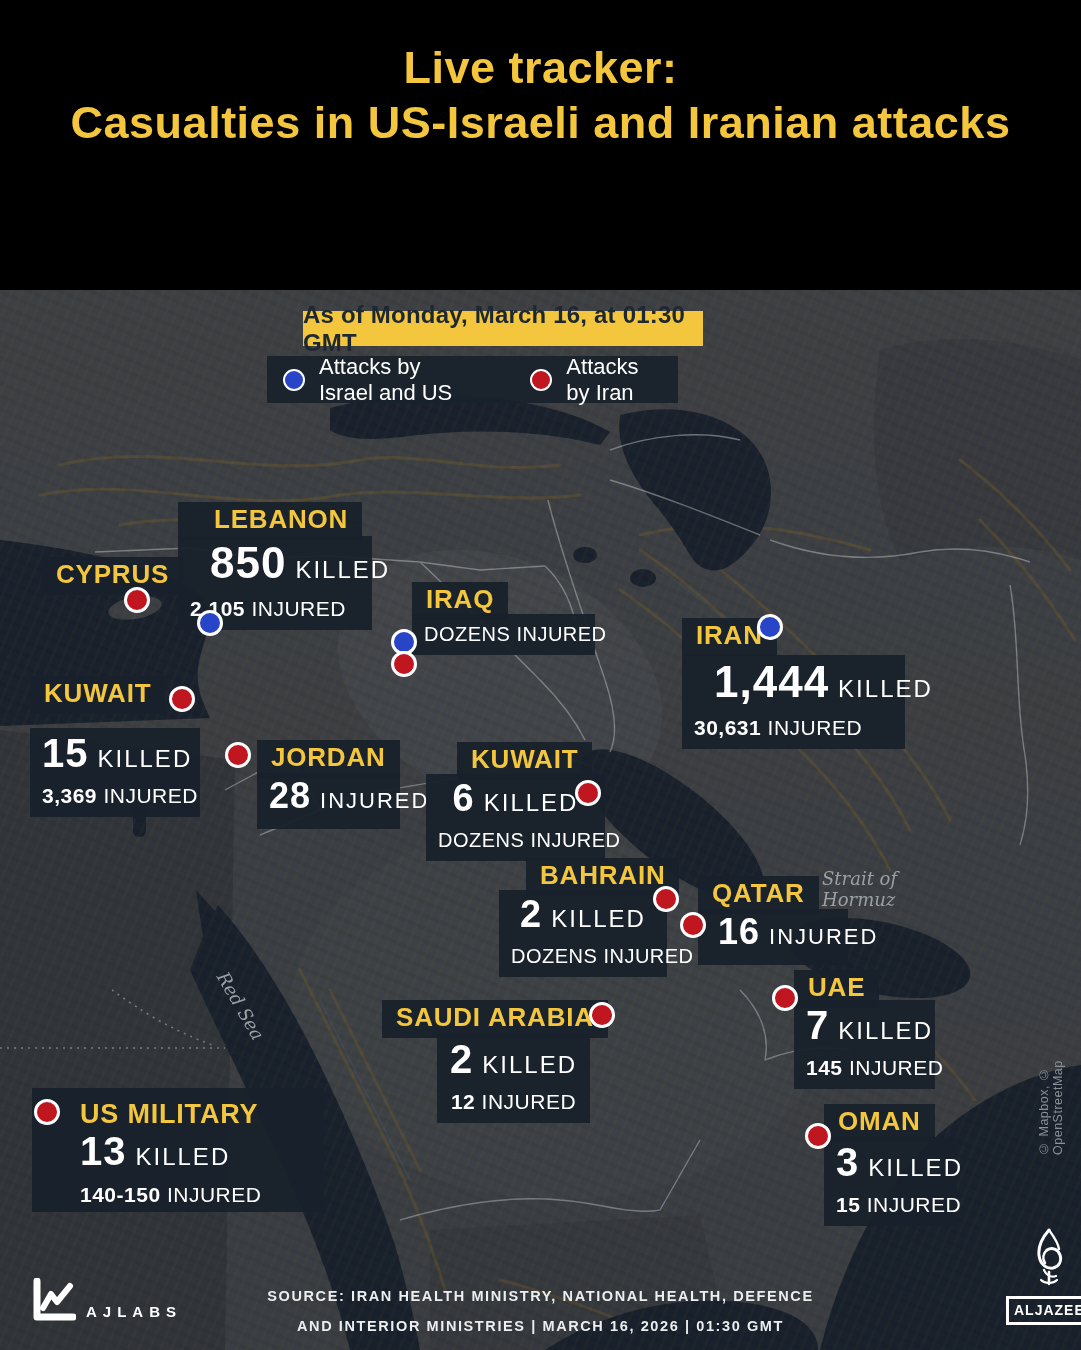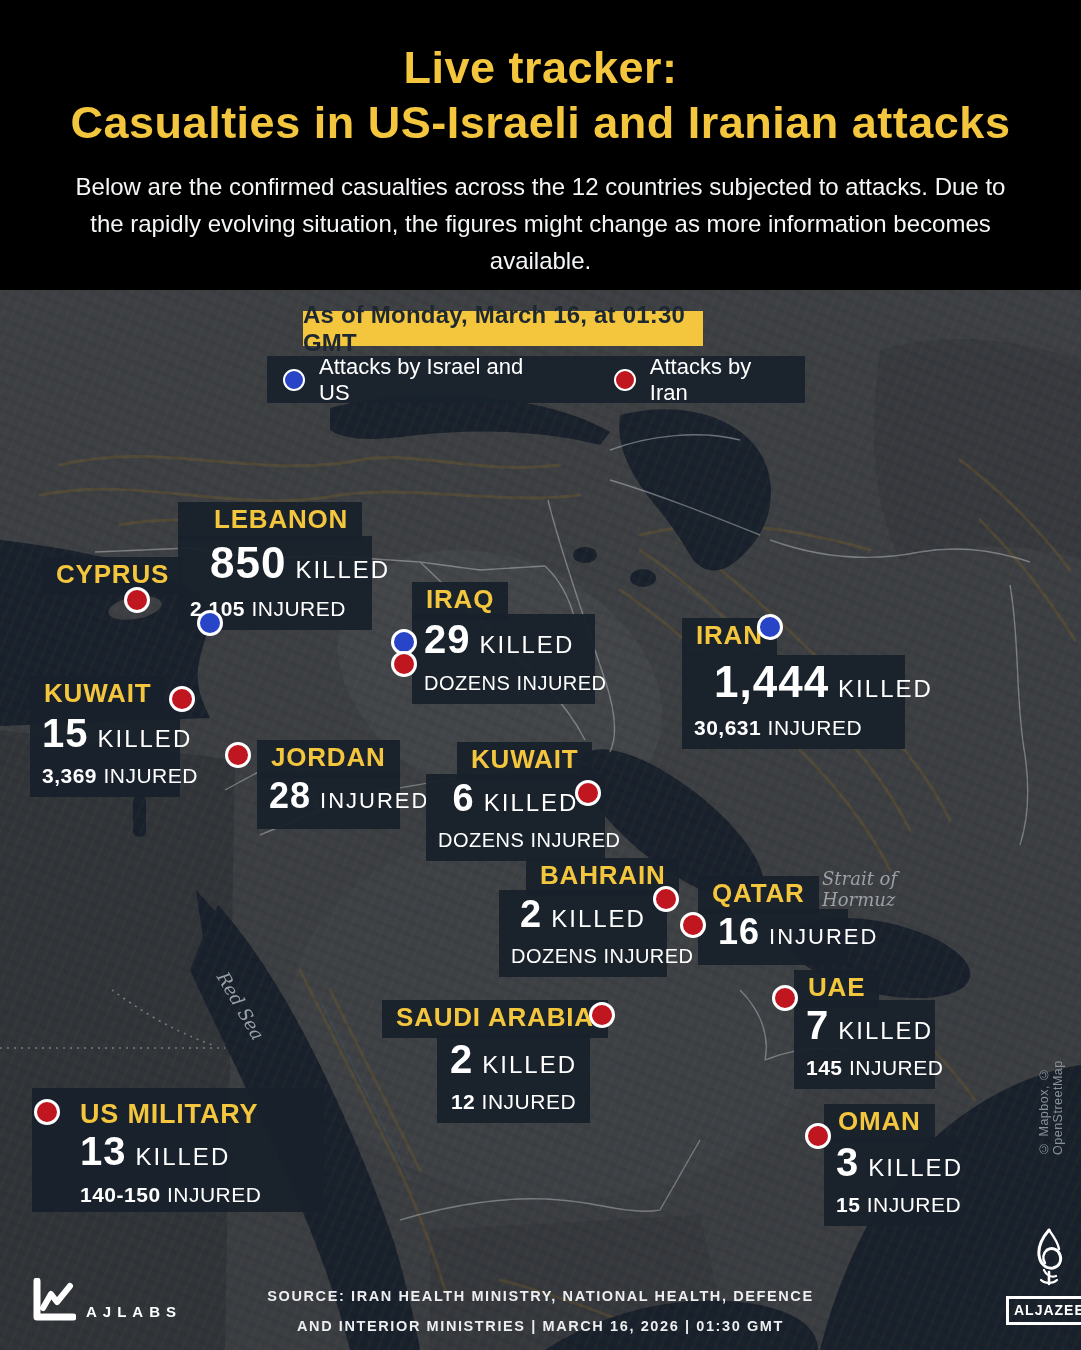--- a/index.html
+++ b/index.html
@@ -19,21 +19,21 @@
     position:absolute; top:168px; left:50%; transform:translateX(-50%);
     width:950px; text-align:center; color:#f4f6f8;
     font-size:24px; line-height:37px;
   }
   .badge {
     position:absolute; left:303px; top:311px; width:400px; height:35px;
     background:#f3c63d; color:#1e2833; font-weight:bold; font-size:24px;
     display:flex; align-items:center; justify-content:center; letter-spacing:0.2px;
   }
   .legend {
-    position:absolute; left:267px; top:356px; width:538px; height:47px;
+    position:absolute; left:267px; top:356px; width:411px; height:47px;
     background:rgba(25,34,44,0.93); display:flex; align-items:center;
     padding:16px 16px; gap:14px; color:#fff; font-size:22px;
   }
   .legend .gap { width:38px; }
   .ldot { width:22px; height:22px; border-radius:50%; border:2px solid #fff; flex:0 0 auto; }
   .ldot.blue { background:#2845c7; } .ldot.red { background:#bf161f; }
   
   #map { position:absolute; left:0; top:290px; width:1081px; height:1060px; }
   #map svg { position:absolute; left:0; top:0; }
   .map-tint { position:absolute; inset:0;
@@ -165,21 +165,20 @@
         <path d="M112,990 C140,1010 170,1030 215,1046"></path>
       </g>
     </svg>
     <div class="map-tint"></div>
   </div>
 
   <div class="title">
     <div>Live tracker:</div>
     <div>Casualties in US-Israeli and Iranian attacks</div>
   </div>
-  <div class="subtitle">Below are the confirmed casualties across the 12 countries subjected to attacks. Due to the rapidly evolving situation, the figures might change as more information becomes available.</div>
   <div class="badge">As of Monday, March 16, at 01:30 GMT</div>
 
   <div class="legend">
     <span class="ldot blue"></span>
     <span>Attacks by Israel and US</span>
     <span class="gap"></span>
     <span class="ldot red"></span>
     <span>Attacks by Iran</span>
   </div>
 
@@ -208,32 +207,31 @@
   <div class="name-box" style="left:178px; top:502px;padding-left:36px;">LEBANON</div>
   <div class="stats-box" style="left:178px; top:536px; width:194px;">
     <div class="k-line"><span class="k-num big">850</span><span class="k-word">KILLED</span></div>
     <div class="inj-line"><span class="inj-num">2,105</span> <span>INJURED</span></div>
   </div>
 
   <div class="name-box" style="left:42px; top:557px;">CYPRUS</div>
 
   <div class="name-box" style="left:412px; top:582px;">IRAQ</div>
   <div class="stats-box" style="left:412px; top:614px; width:183px;">
-    <div class="k-line" style="line-height:40px;"><span class="k-num">29</span><span class="k-word">KILLED</span></div>
     <div class="dozens-line">DOZENS INJURED</div>
   </div>
 
   <div class="name-box" style="left:682px; top:618px;">IRAN</div>
   <div class="stats-box" style="left:682px; top:655px; width:223px;">
     <div class="k-line"><span class="k-num big">1,444</span><span class="k-word">KILLED</span></div>
     <div class="inj-line"><span class="inj-num">30,631</span> <span>INJURED</span></div>
   </div>
 
   <div class="name-box" style="left:30px; top:676px;">KUWAIT</div>
-  <div class="stats-box" style="left:30px; top:708px; width:150px;">
+  <div class="stats-box" style="left:30px; top:728px; width:170px;">
     <div class="k-line" style="line-height:40px;"><span class="k-num">15</span><span class="k-word">KILLED</span></div>
     <div class="inj-line"><span class="inj-num">3,369</span> <span>INJURED</span></div>
   </div>
 
   <div class="name-box" style="left:257px; top:740px;">JORDAN</div>
   <div class="stats-box" style="left:257px; top:773px; width:143px;">
     <div class="k-line" style="line-height:36px;"><span class="k-num" style="font-size:36px;">28</span><span class="k-word" style="font-size:22px;">INJURED</span></div>
   </div>
 
   <div class="name-box" style="left:457px; top:742px;">KUWAIT</div>

